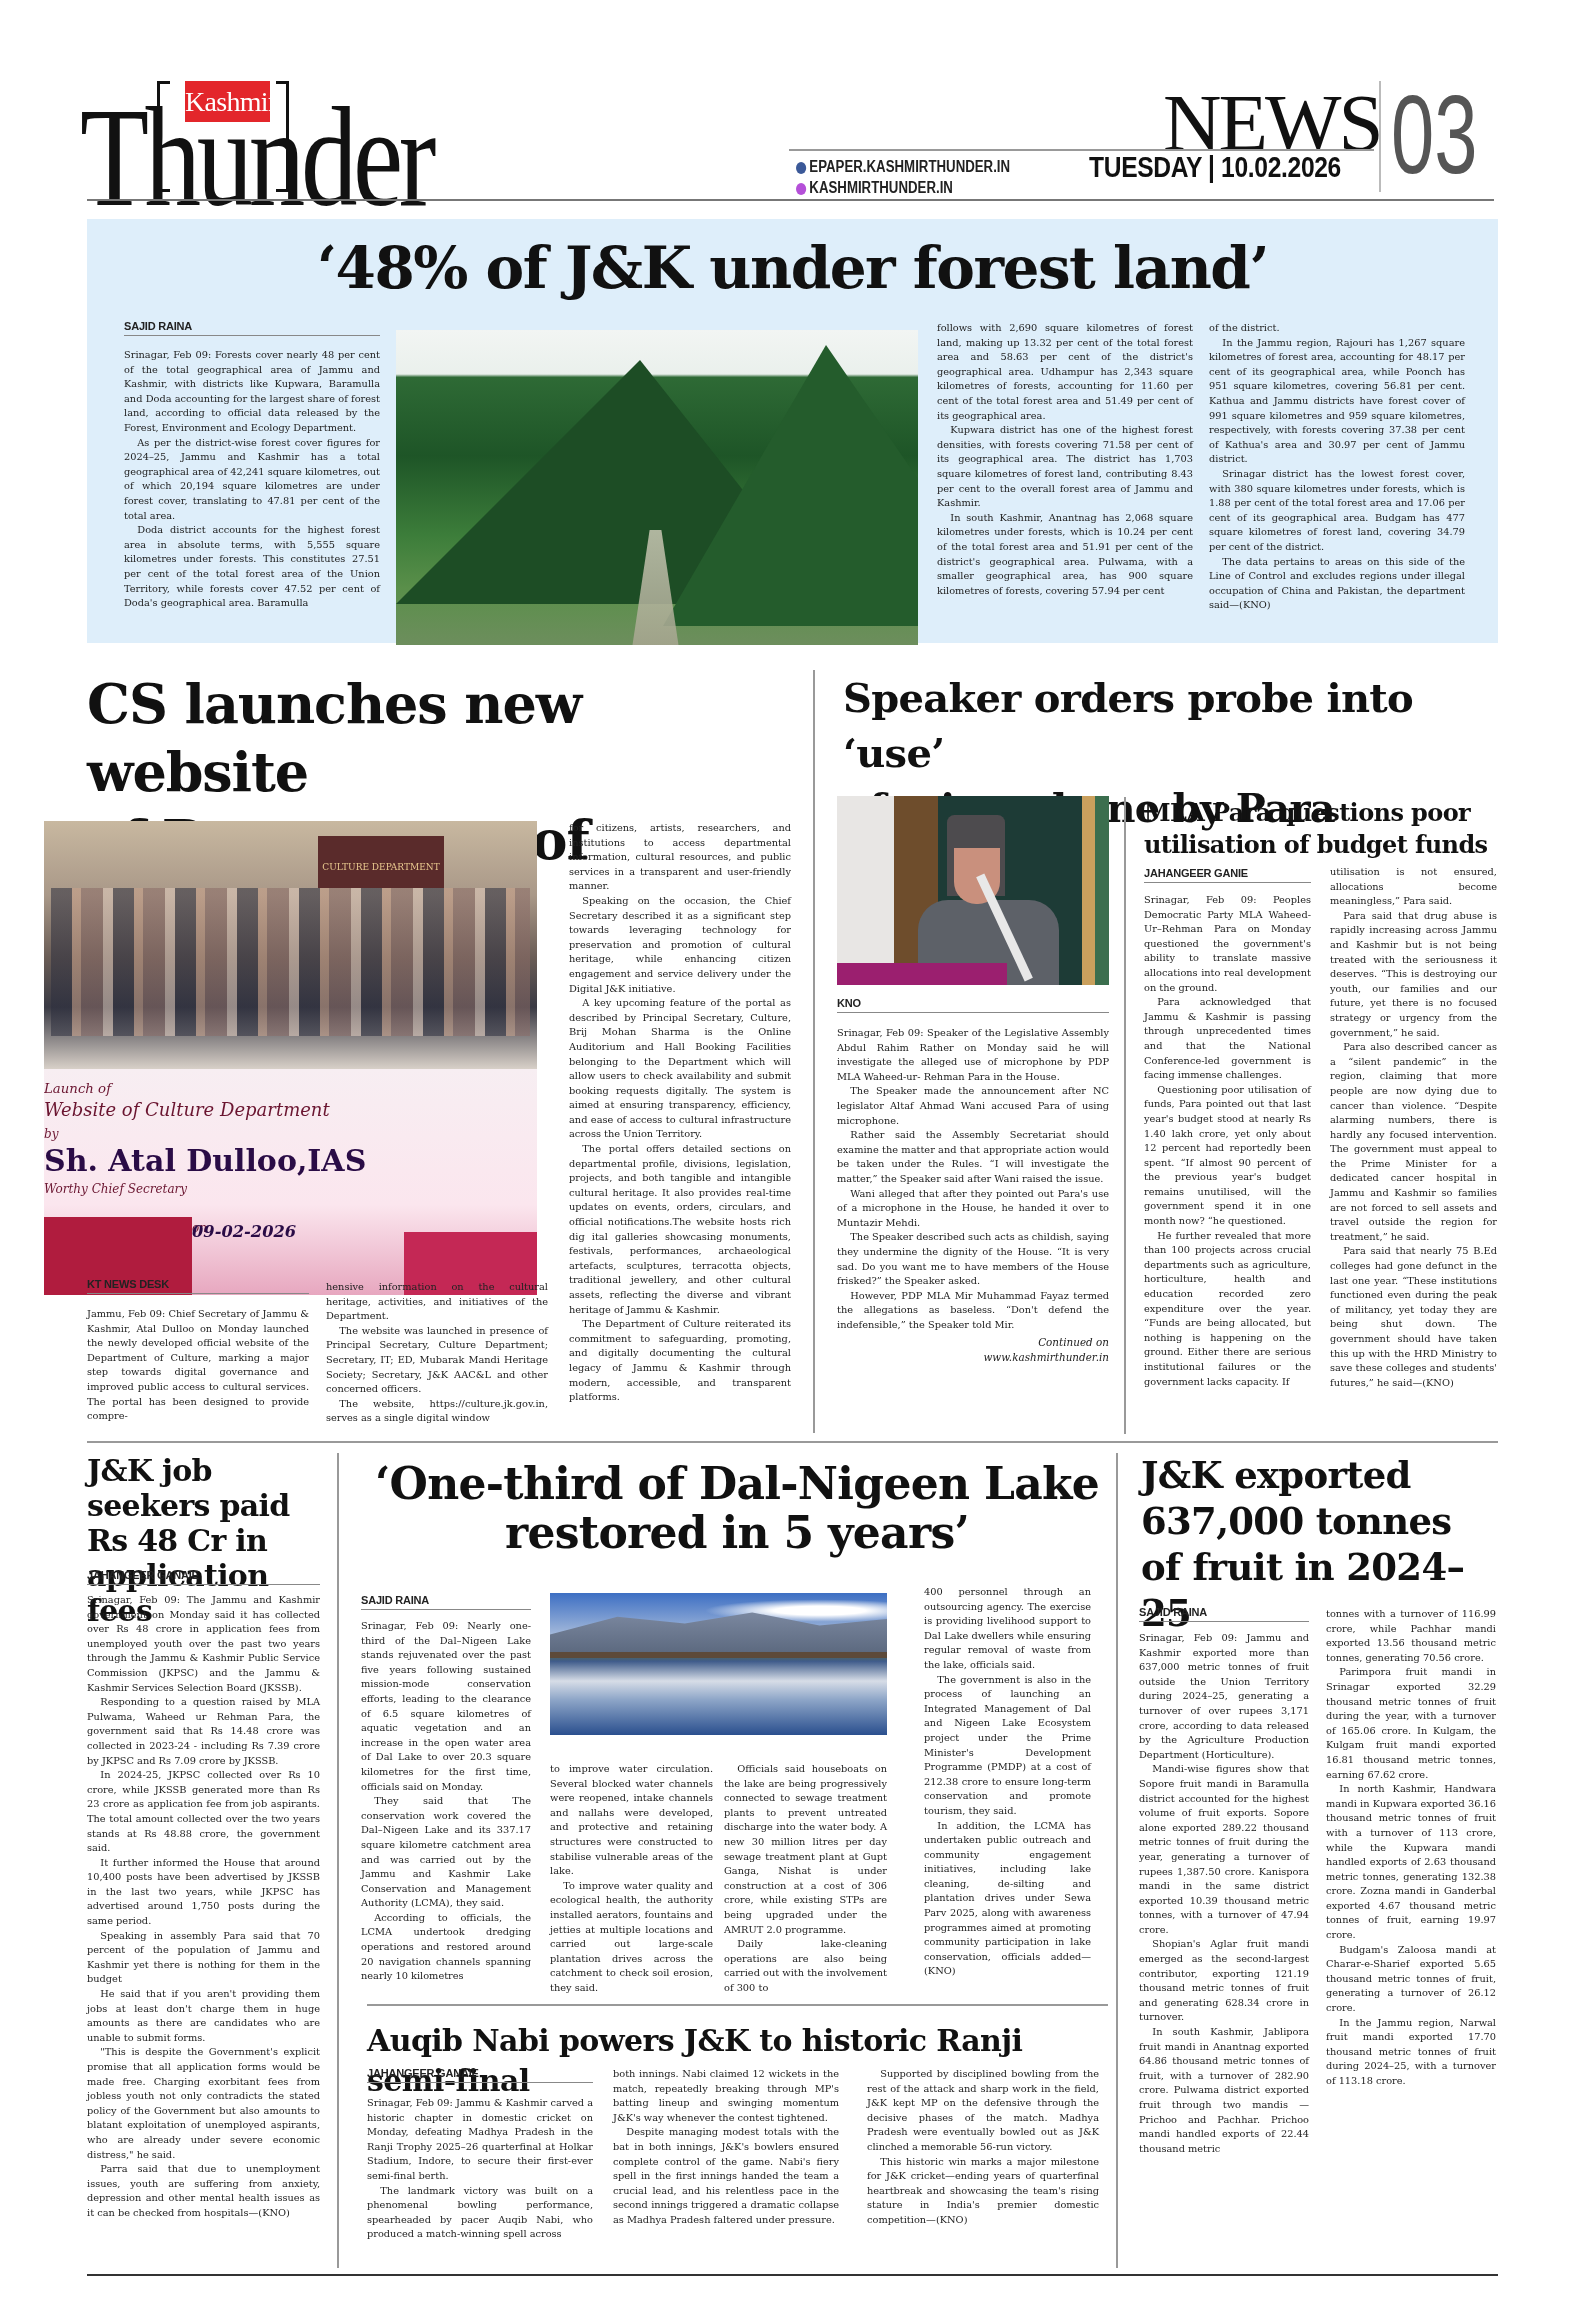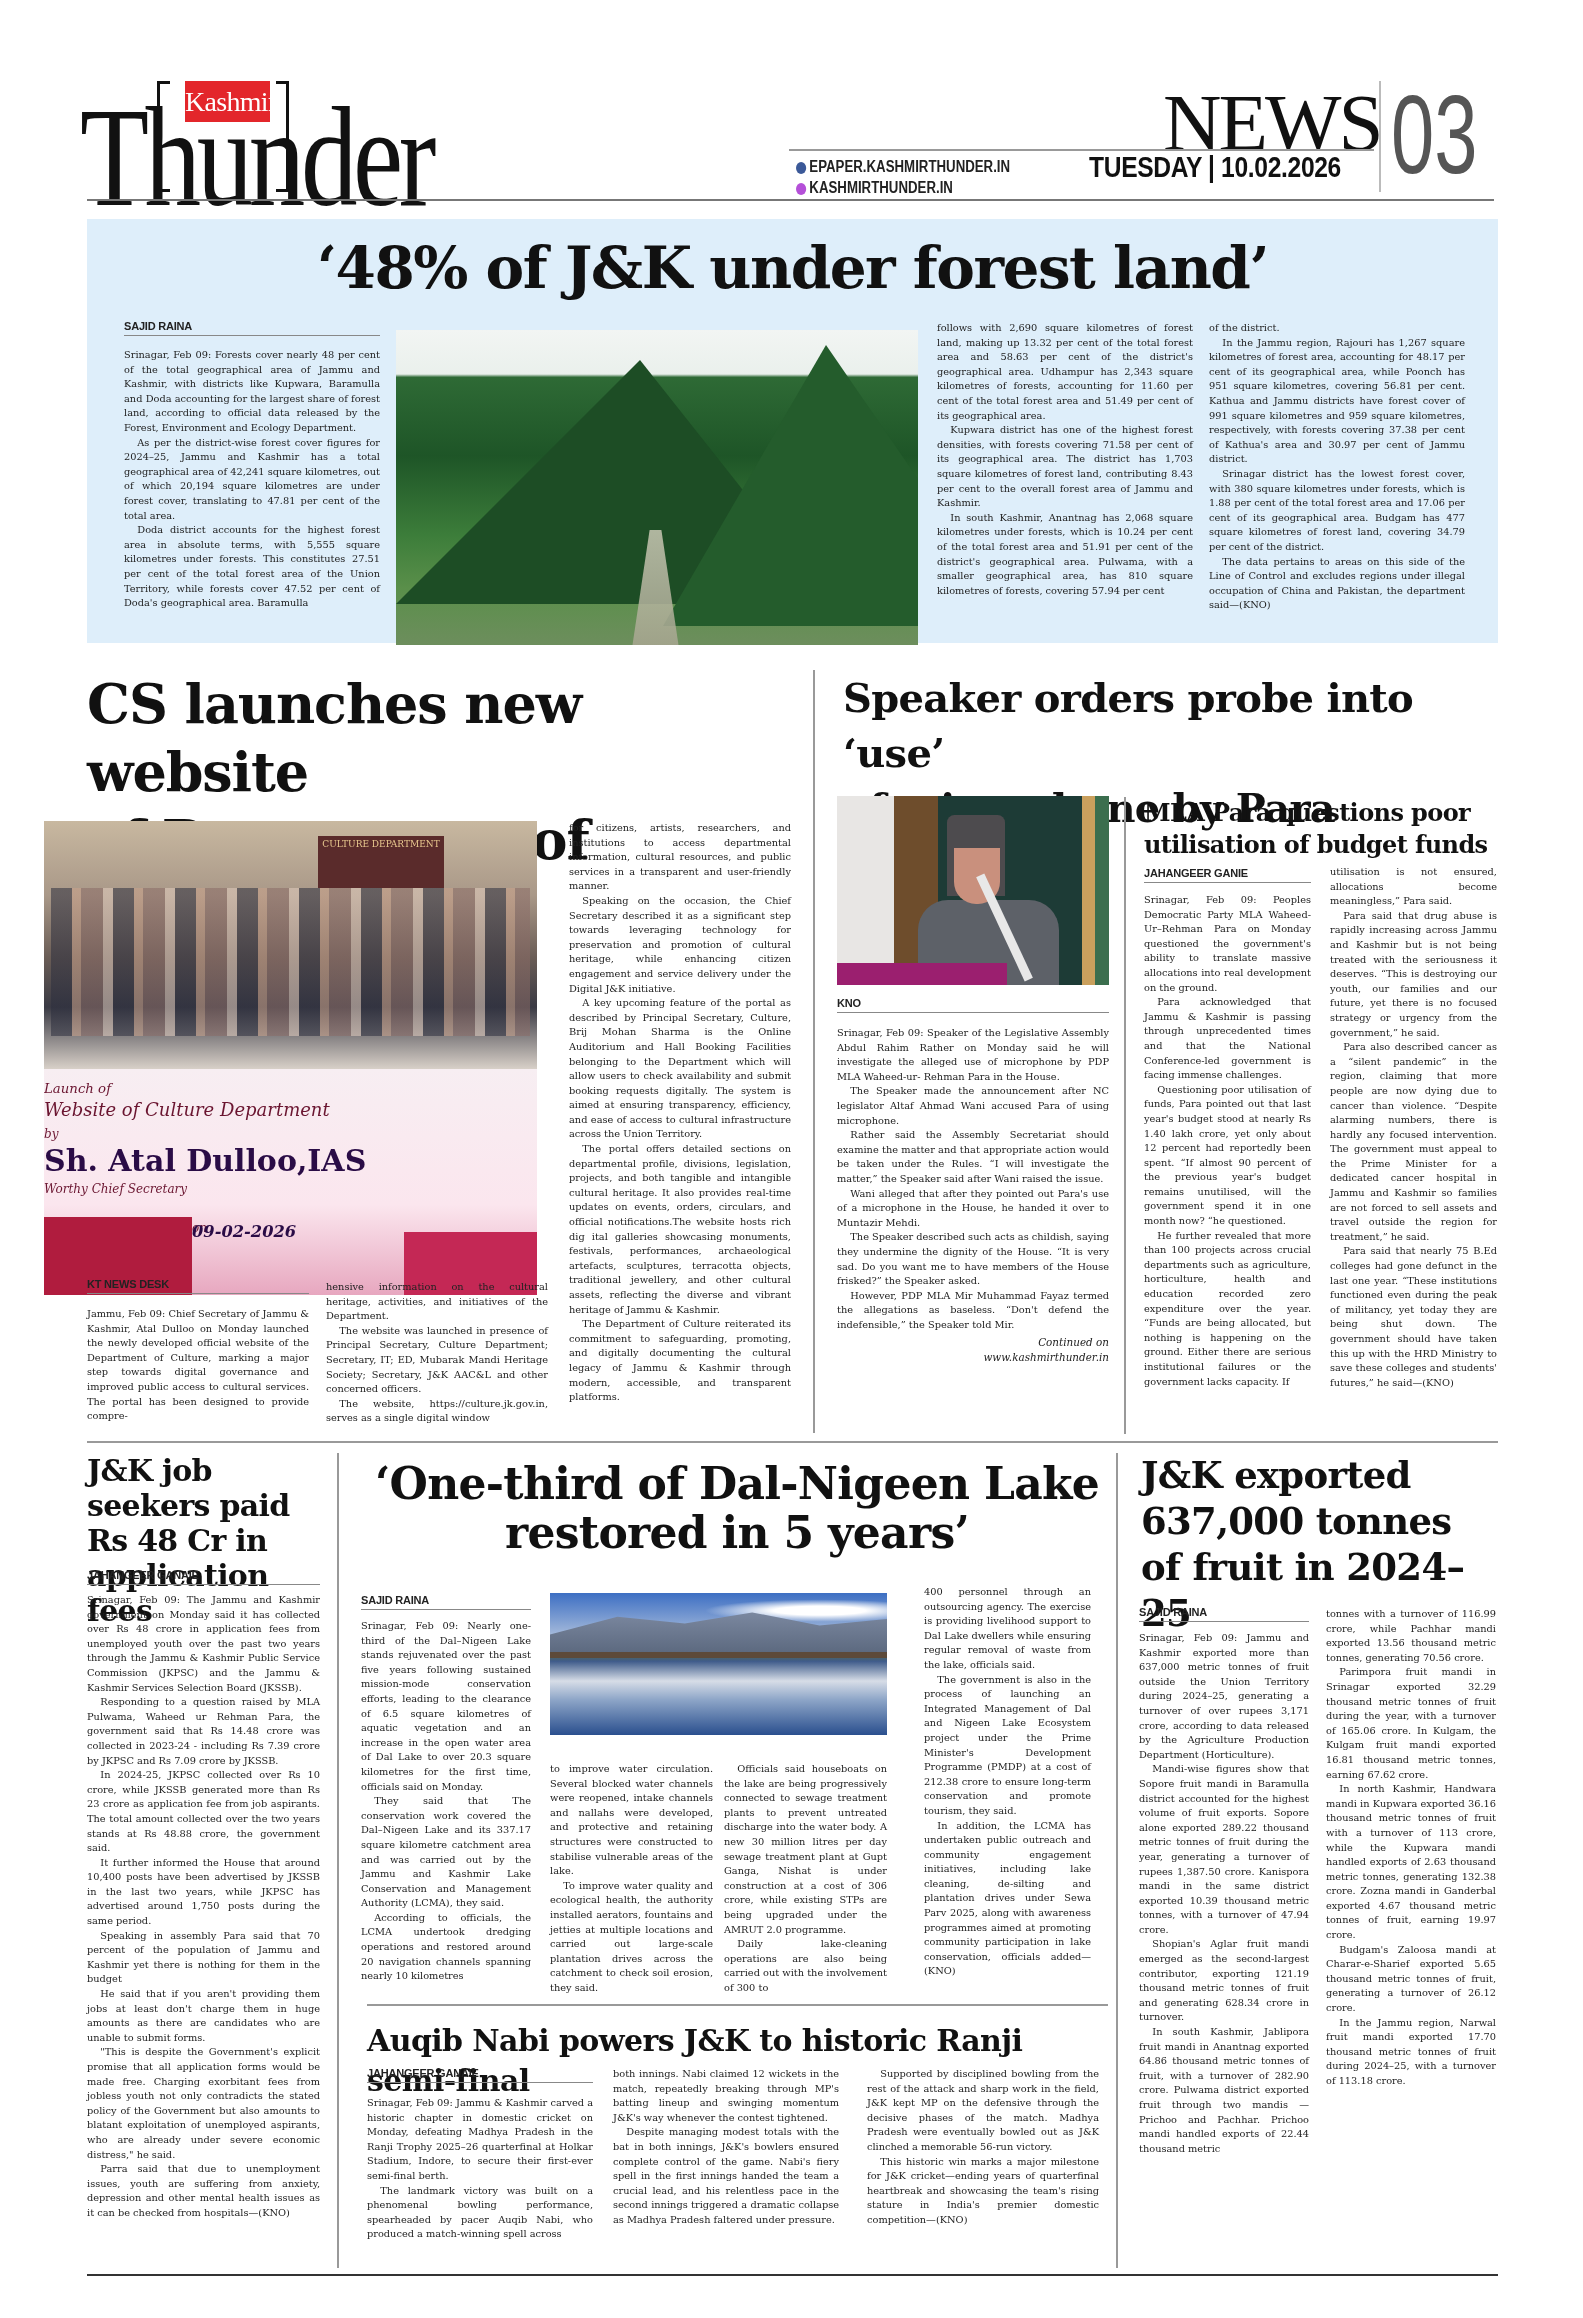--- a/index.html
+++ b/index.html
@@ -30,21 +30,21 @@
 .photo{overflow:hidden;}
 
 .forest-img{left:396px;top:330px;width:522px;height:315px;background:linear-gradient(180deg,#f2f5f3 0%,#eaf0ec 14%,#2e6a35 15%,#1e5527 40%,#3c7d3a 65%,#5a8f4a 82%,#6d8e5d 100%);}
 .forest-img .ridge-l{position:absolute;left:0;top:30px;width:0;height:0;border-left:244px solid transparent;border-right:193px solid transparent;border-bottom:244px solid #1d4d25;}
 .forest-img .ridge-r{position:absolute;left:267px;top:15px;width:0;height:0;border-left:163px solid transparent;border-right:193px solid transparent;border-bottom:281px solid #245c2c;}
 .forest-img .path{position:absolute;left:230px;top:200px;width:59px;height:119px;background:linear-gradient(180deg,#c9c8b4,#a7a590);clip-path:polygon(40% 0,60% 0,90% 100%,10% 100%);opacity:.85;}
 
 .h-culture{left:87px;top:670px;width:711px;font-weight:bold;font-size:54px;line-height:68px;color:#111;letter-spacing:-1.1px;}
 .culture-img{left:44px;top:821px;width:493px;height:474px;}
 .culture-top{position:absolute;left:0;top:0;width:493px;height:248px;background:linear-gradient(180deg,#c8b8a0 0%,#a99888 30%,#6a5d56 55%,#3a3a44 75%,#d8d0c8 100%);}
-.culture-top .banner{position:absolute;left:274px;top:15px;width:126px;height:52px;background:#5a2b2b;color:#e9c98f;font-size:9px;text-align:center;line-height:15px;padding-top:1px;}
+.culture-top .banner{position:absolute;left:274px;top:15px;width:126px;height:52px;background:#5a2b2b;color:#e9c98f;font-size:9px;text-align:center;line-height:15px;padding-top:24px;}
 .culture-top .people{position:absolute;left:7.4px;top:67px;width:479px;height:148px;background:repeating-linear-gradient(90deg,#2d2f3e 0 21px,#c9a18a 21px 30px,#8a6b66 30px 52px,#e1ccbe 52px 62px);opacity:.55;}
 .culture-bot{position:absolute;left:0;top:248px;width:493px;height:226px;background:linear-gradient(180deg,#f7eef2,#fbe6ee 60%,#e7a7bf);}
 .culture-bot .t1{position:absolute;left:0;width:100%;font-family:"DejaVu Serif",serif;font-style:italic;color:#6a1530;}
 .culture-bot .cloth{position:absolute;left:0;top:148px;width:148px;height:78px;background:#b01c3e;}
 .culture-bot .cloth2{position:absolute;right:0;top:163px;width:133px;height:63px;background:#c42855;}
 
 .vline{background:#999;width:1.5px;}
 .hline{background:#999;height:1.5px;}
 
 .h-speaker{left:843px;top:670px;width:667px;font-weight:bold;font-size:40px;line-height:55px;color:#111;letter-spacing:-0.7px;}
@@ -95,21 +95,21 @@
   <p>Doda district accounts for the highest forest area in absolute terms, with 5,555 square kilometres under forests. This constitutes 27.51 per cent of the total forest area of the Union Territory, while forests cover 47.52 per cent of Doda's geographical area. Baramulla</p>
 </div>
 <div class="abs photo forest-img">
   <div class="ridge-l"></div>
   <div class="ridge-r"></div>
   <div class="path"></div>
 </div>
 <div class="abs col" style="left:937px;top:321px;width:256px;">
   <p class="first">follows with 2,690 square kilometres of forest land, making up 13.32 per cent of the total forest area and 58.63 per cent of the district's geographical area. Udhampur has 2,343 square kilometres of forests, accounting for 11.60 per cent of the total forest area and 51.49 per cent of its geographical area.</p>
   <p>Kupwara district has one of the highest forest densities, with forests covering 71.58 per cent of its geographical area. The district has 1,703 square kilometres of forest land, contributing 8.43 per cent to the overall forest area of Jammu and Kashmir.</p>
-  <p>In south Kashmir, Anantnag has 2,068 square kilometres under forests, which is 10.24 per cent of the total forest area and 51.91 per cent of the district's geographical area. Pulwama, with a smaller geographical area, has 810 square kilometres of forests, covering 57.94 per cent</p>
+  <p>In south Kashmir, Anantnag has 2,068 square kilometres under forests, which is 10.24 per cent of the total forest area and 51.91 per cent of the district's geographical area. Pulwama, with a smaller geographical area, has 900 square kilometres of forests, covering 57.94 per cent</p>
 </div>
 <div class="abs col" style="left:1209px;top:321px;width:256px;">
   <p class="first">of the district.</p>
   <p>In the Jammu region, Rajouri has 1,267 square kilometres of forest area, accounting for 48.17 per cent of its geographical area, while Poonch has 951 square kilometres, covering 56.81 per cent. Kathua and Jammu districts have forest cover of 991 square kilometres and 959 square kilometres, respectively, with forests covering 37.38 per cent of Kathua's area and 30.97 per cent of Jammu district.</p>
   <p>Srinagar district has the lowest forest cover, with 380 square kilometres under forests, which is 1.88 per cent of the total forest area and 17.06 per cent of its geographical area. Budgam has 477 square kilometres of forest land, covering 34.79 per cent of the district.</p>
   <p>The data pertains to areas on this side of the Line of Control and excludes regions under illegal occupation of China and Pakistan, the department said—(KNO)</p>
 </div>
 
 <h2 class="abs h-culture">
   <span>CS launches new website</span><br>

